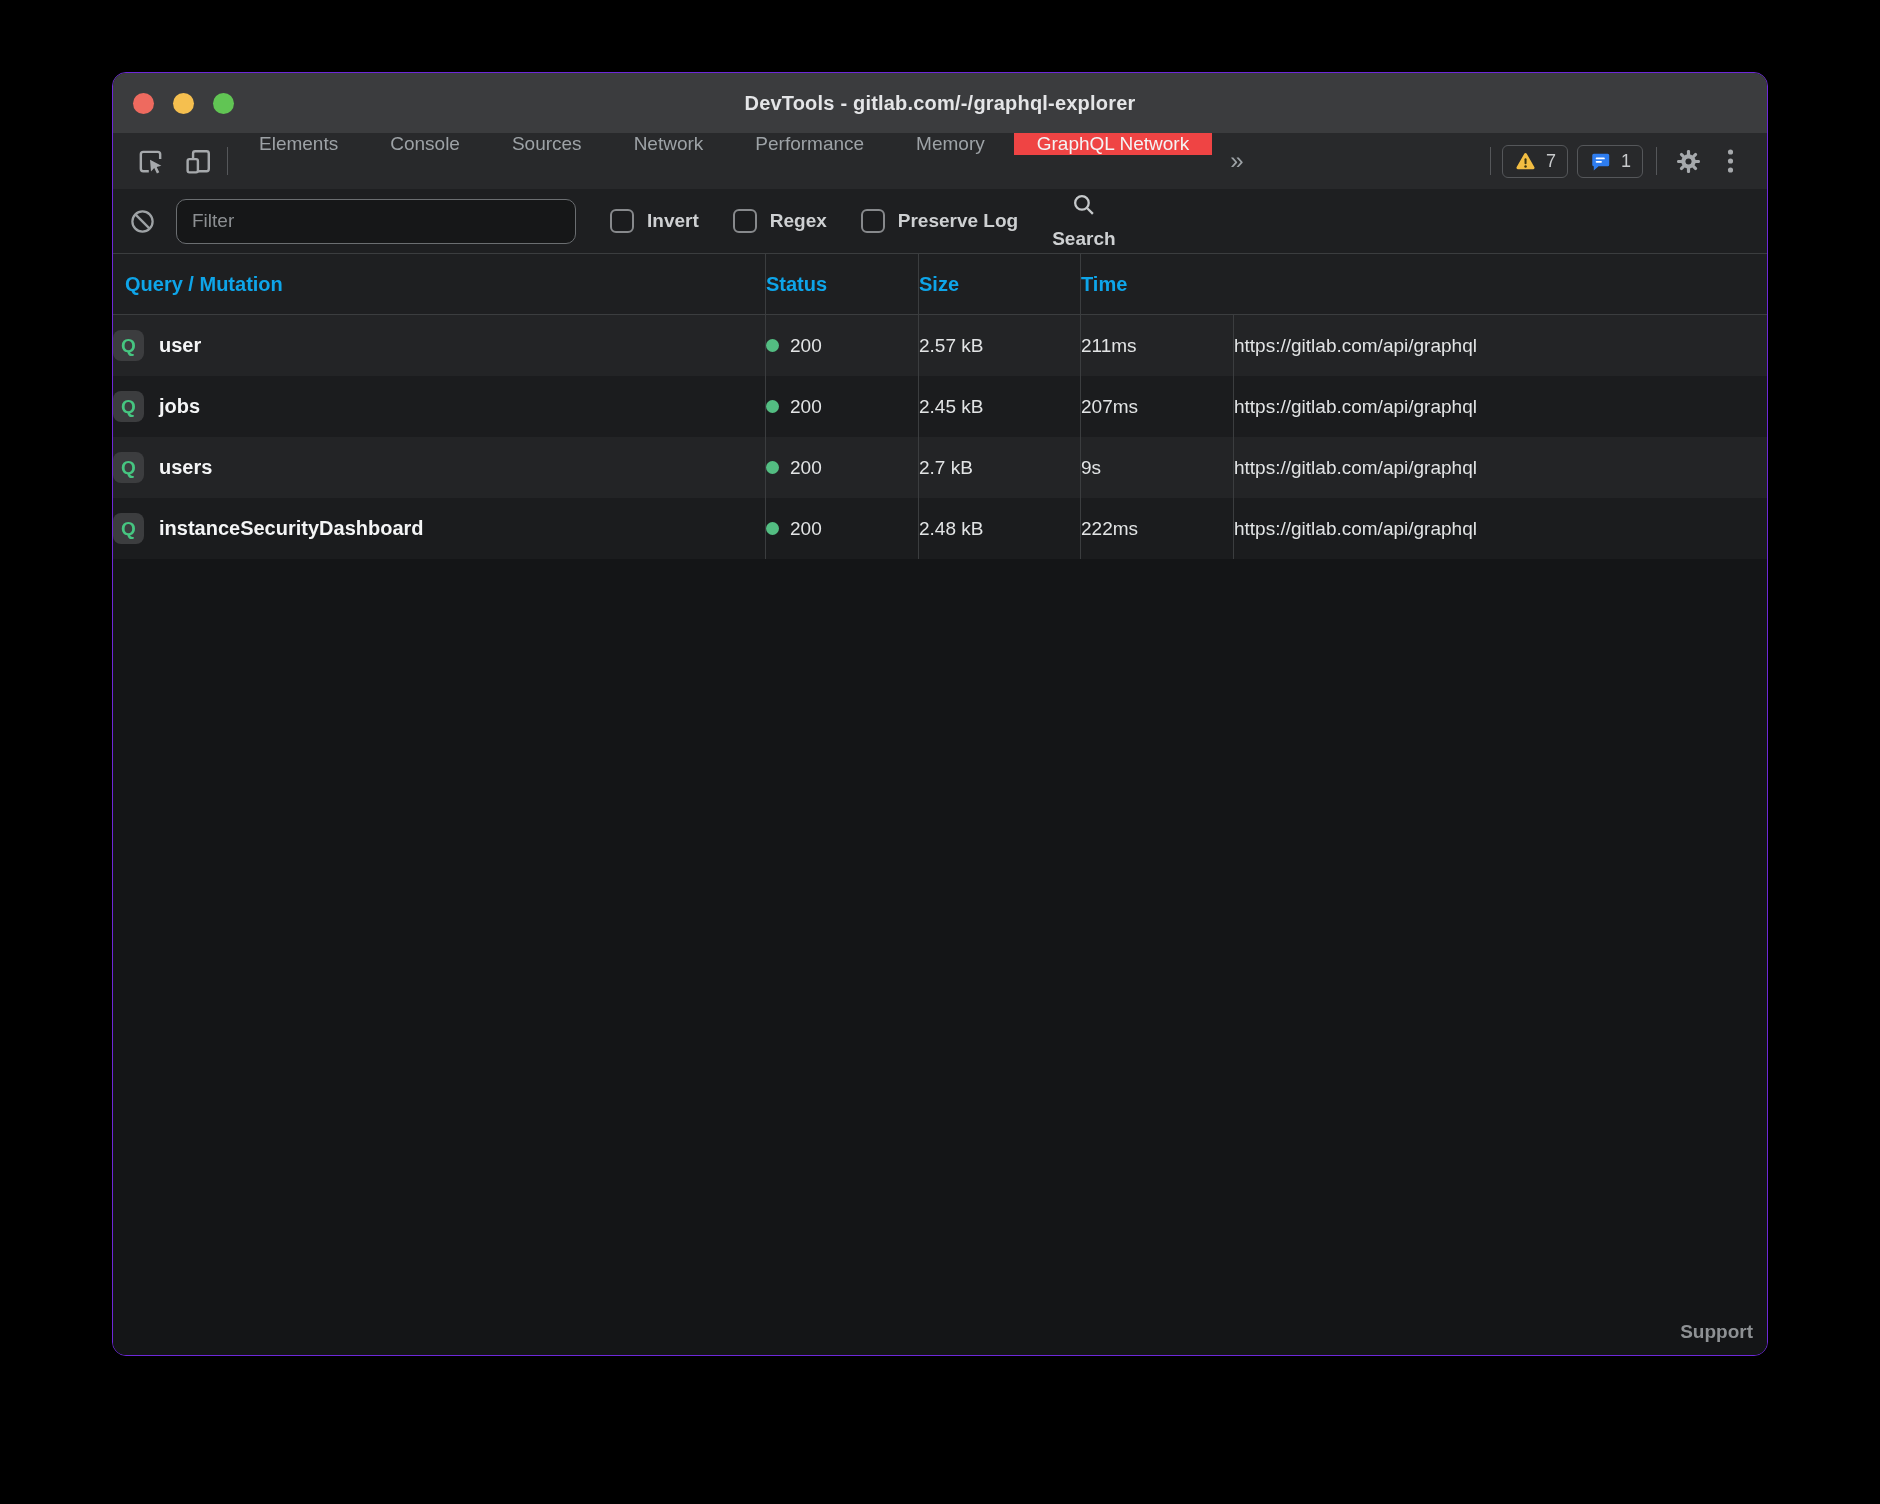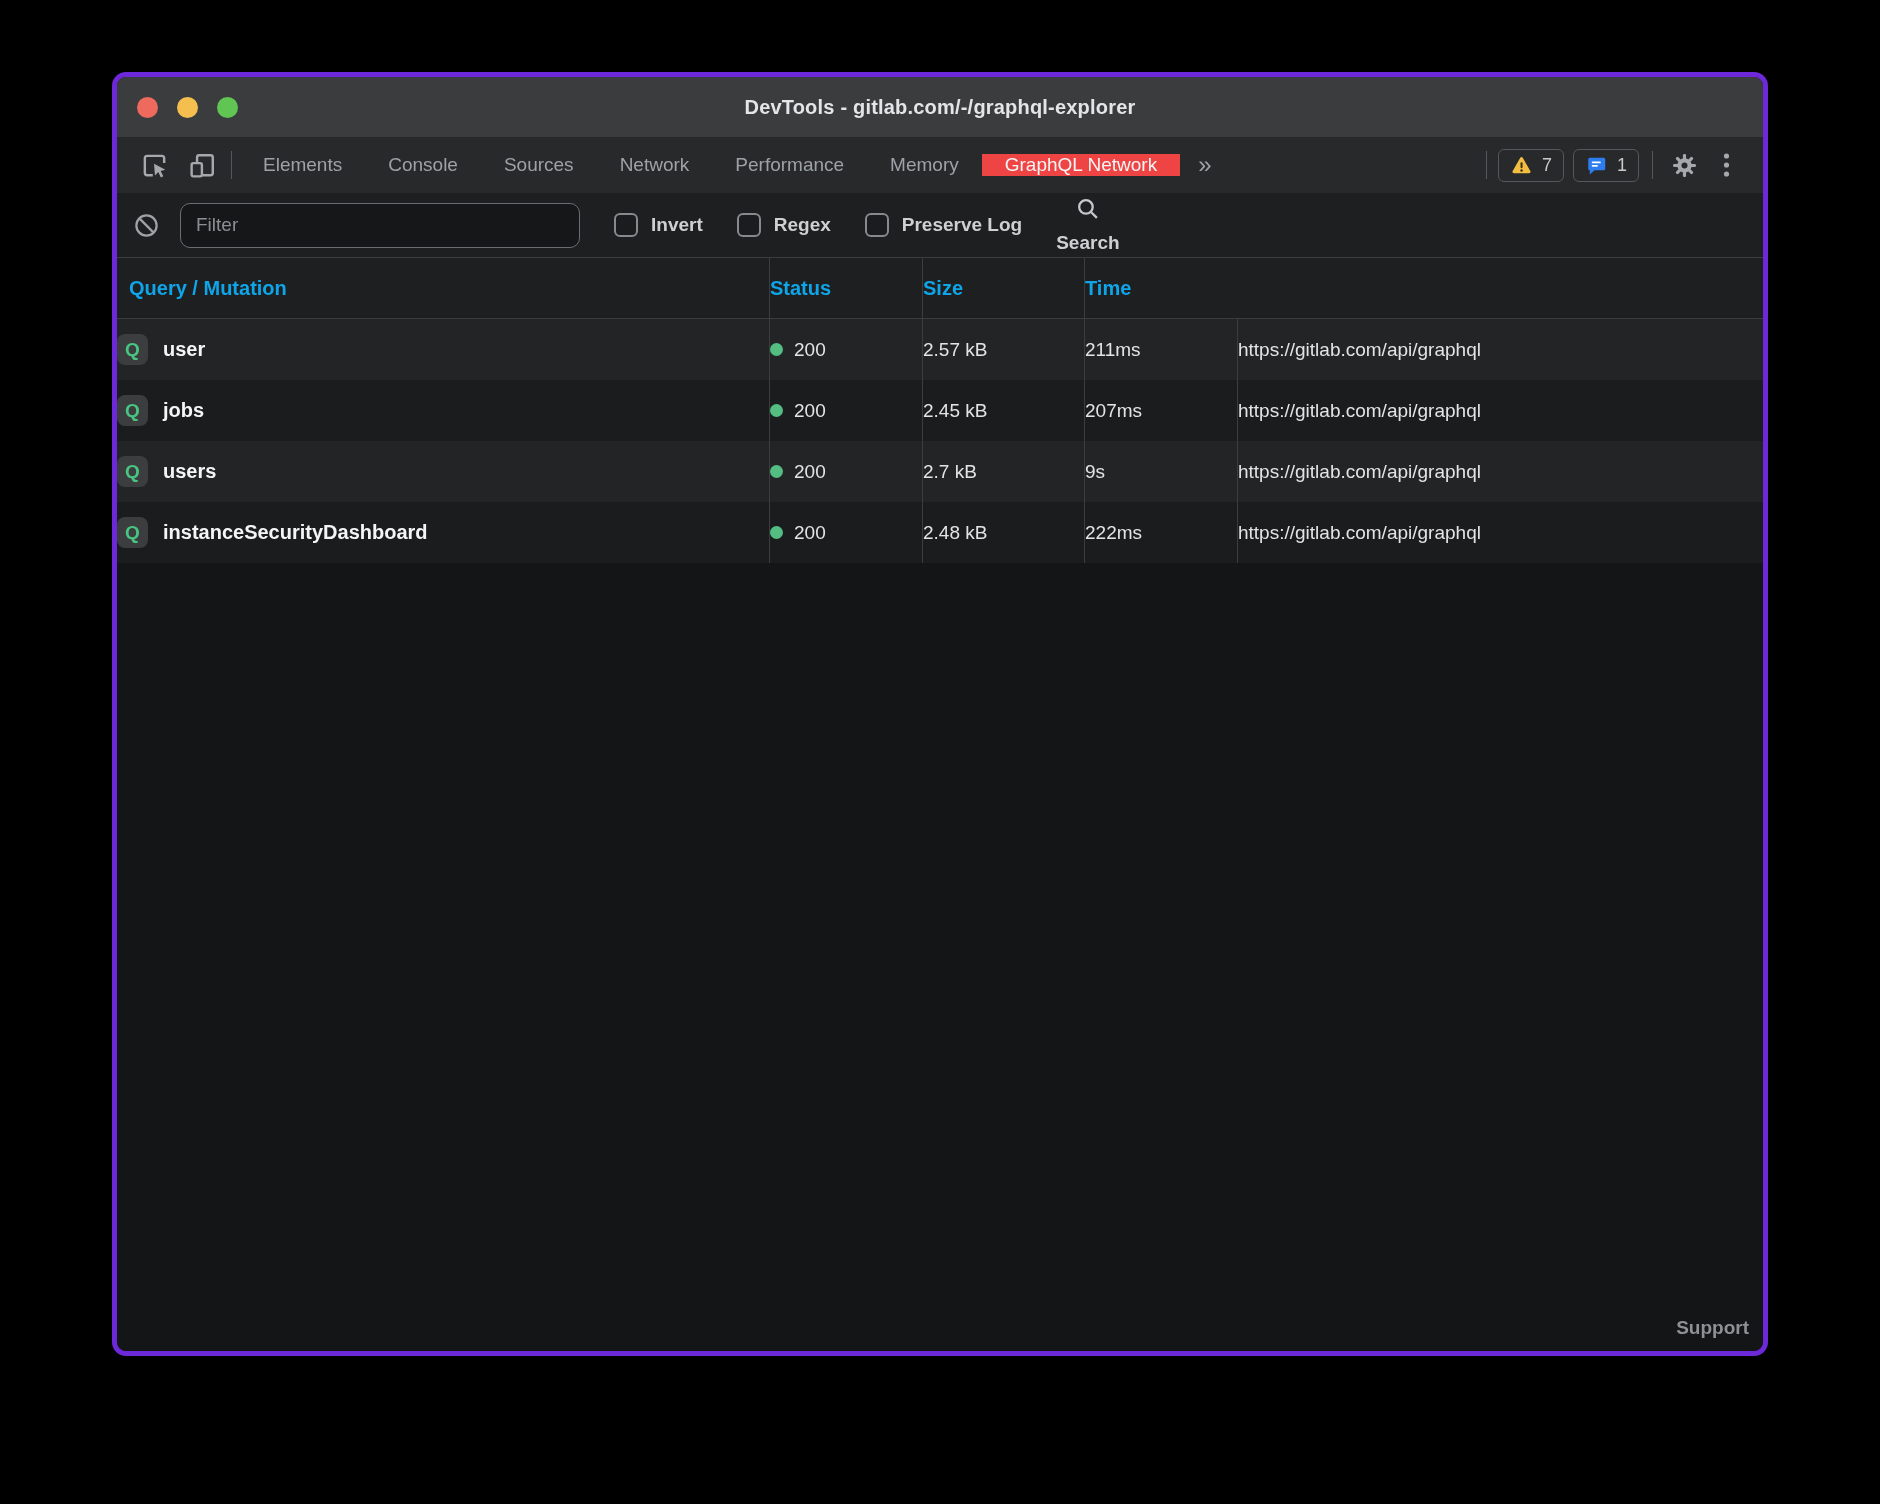--- a/index.html
+++ b/index.html
@@ -1,40 +1,40 @@
 <!DOCTYPE html>
 <html><head>
 <meta charset="utf-8">
 <style>
   * { margin:0; padding:0; box-sizing:border-box; }
   html,body { width:1880px; height:1504px; background:#000; overflow:hidden;
               font-family:"Liberation Sans","DejaVu Sans",sans-serif; }
 
   .window {
     position:absolute; left:112px; top:72px; width:1656px; height:1284px;
-    background:#141517; border:5px solid #6d28d9; border-radius:14px;
+    background:#141517; border:1px solid #6d28d9; border-radius:14px;
     overflow:hidden; display:flex; flex-direction:column;
   }
 
   
   .titlebar { height:60px; flex:0 0 60px; background:#3b3c3e; position:relative;
               display:flex; align-items:center; justify-content:center; }
   .traffic { position:absolute; left:20px; top:0; height:100%; display:flex; align-items:center; gap:19px; }
   .light { width:21px; height:21px; border-radius:50%; }
   .light.red    { background:#ee6a5f; }
   .light.yellow { background:#f5bf4f; }
   .light.green  { background:#61c554; }
   .title-text { color:#e4e5e7; font-size:20px; font-weight:bold; letter-spacing:.2px; }
 
   
   .tabbar { height:56px; flex:0 0 56px; background:#28292b; display:flex; align-items:stretch; }
   .tool-group { display:flex; align-items:center; padding-left:16px; gap:6px; }
   .icon-btn { display:flex; align-items:center; justify-content:center; width:42px; height:100%; }
   .vsep { width:1px; height:28px; background:#55575a; align-self:center; margin:0 8px; }
-  .tabs { display:flex; align-items:center; }
+  .tabs { display:flex; align-items:flex-start;gap:6px; }
   .tab { display:flex; align-items:center; padding:0 23px; color:#9da2a6; font-size:19px; cursor:default; }
   .tab.active { background:#ef4444; color:#f3f4f5; }
   .more-tabs { display:flex; align-items:center; padding:0 18px; color:#9da2a6; font-size:24px; }
   .tab-right { margin-left:auto; display:flex; align-items:center; gap:9px; padding-right:22px; }
   .badge { display:flex; align-items:center; gap:9px; border:1px solid #55575a; border-radius:6px;
            height:33px; padding:0 11px; color:#c8cacc; font-size:18px; }
 
   
   .filterbar { height:65px; flex:0 0 65px; background:#1e1f21; border-bottom:1px solid #3b3d3f;
                display:flex; align-items:center; padding:0 16px; gap:34px; }

